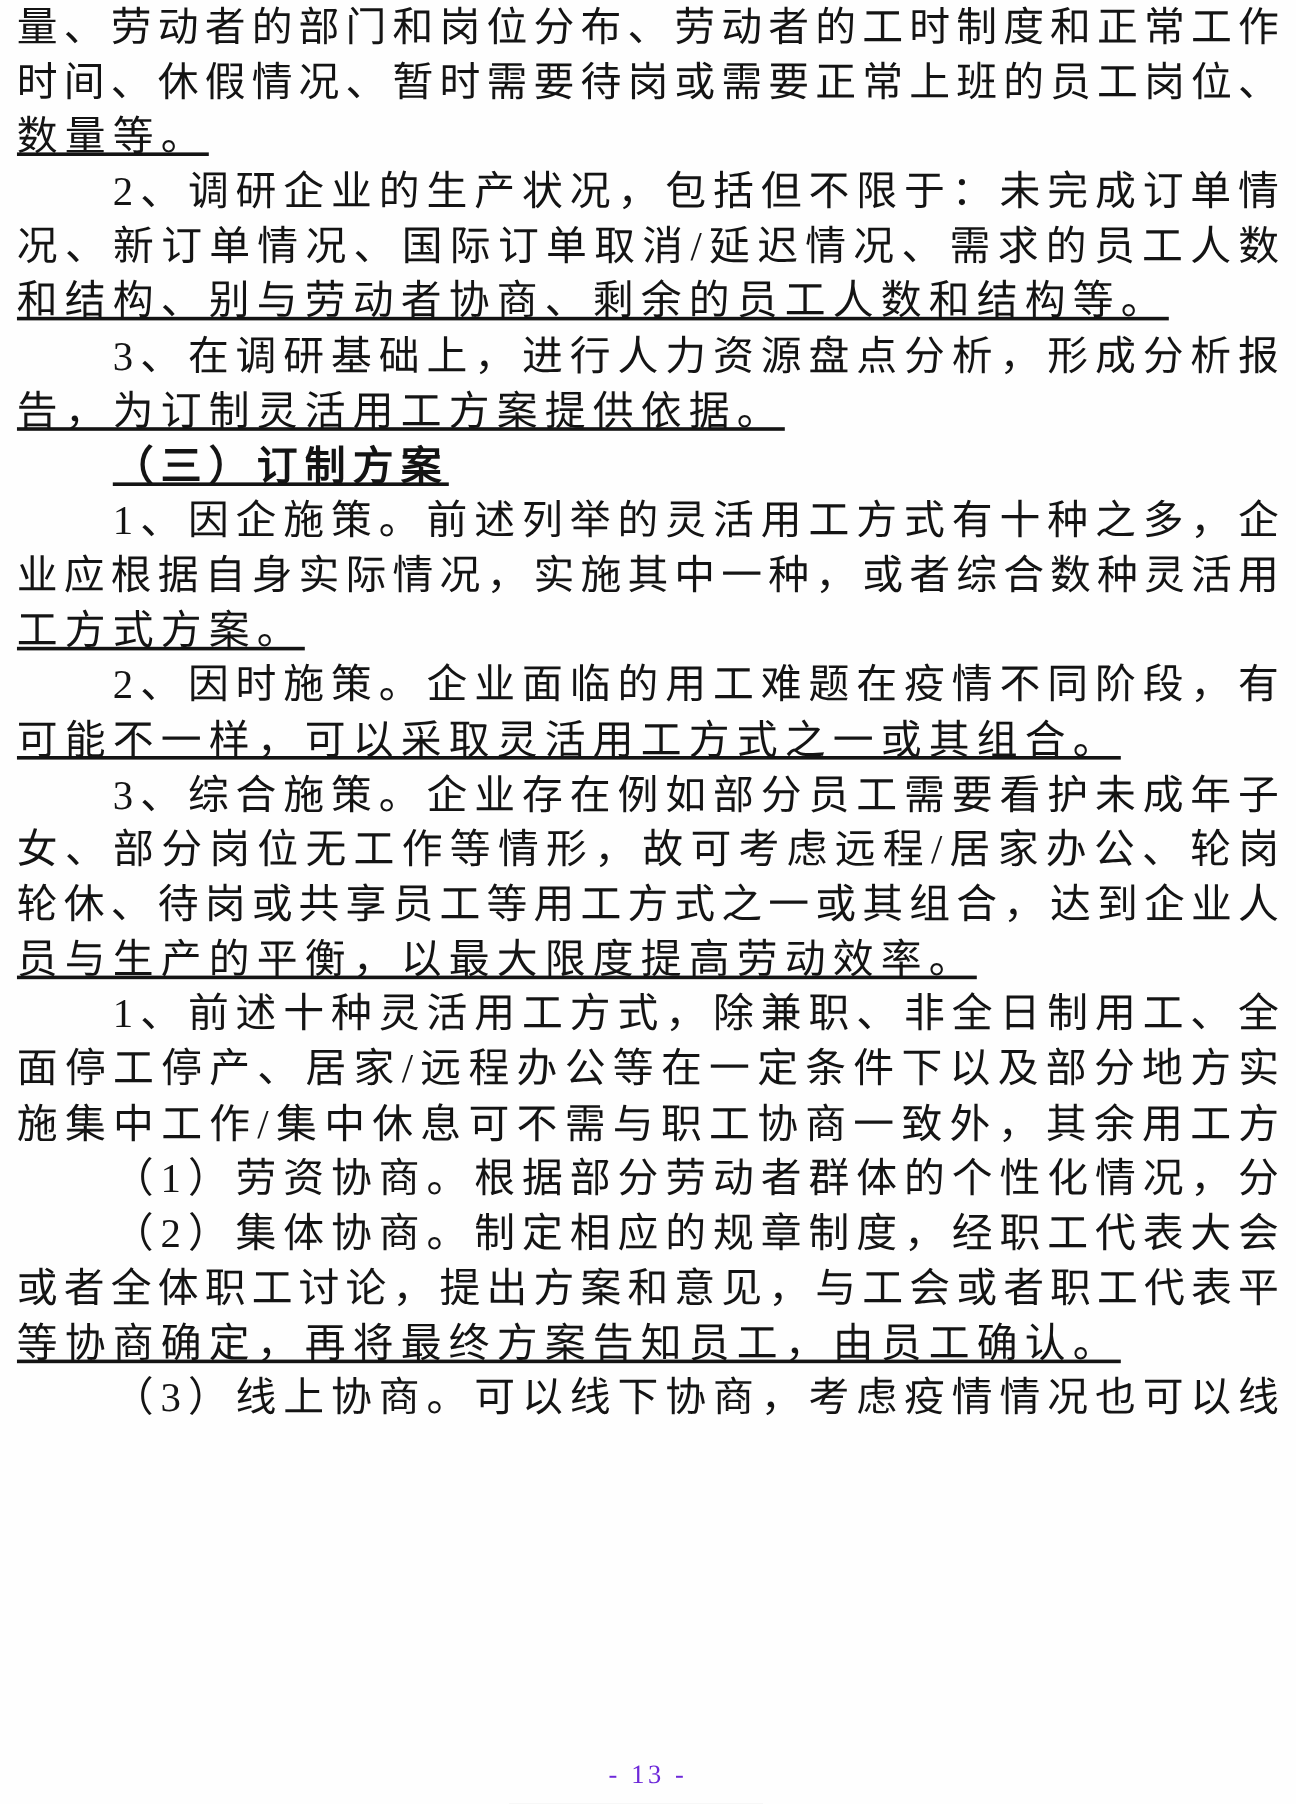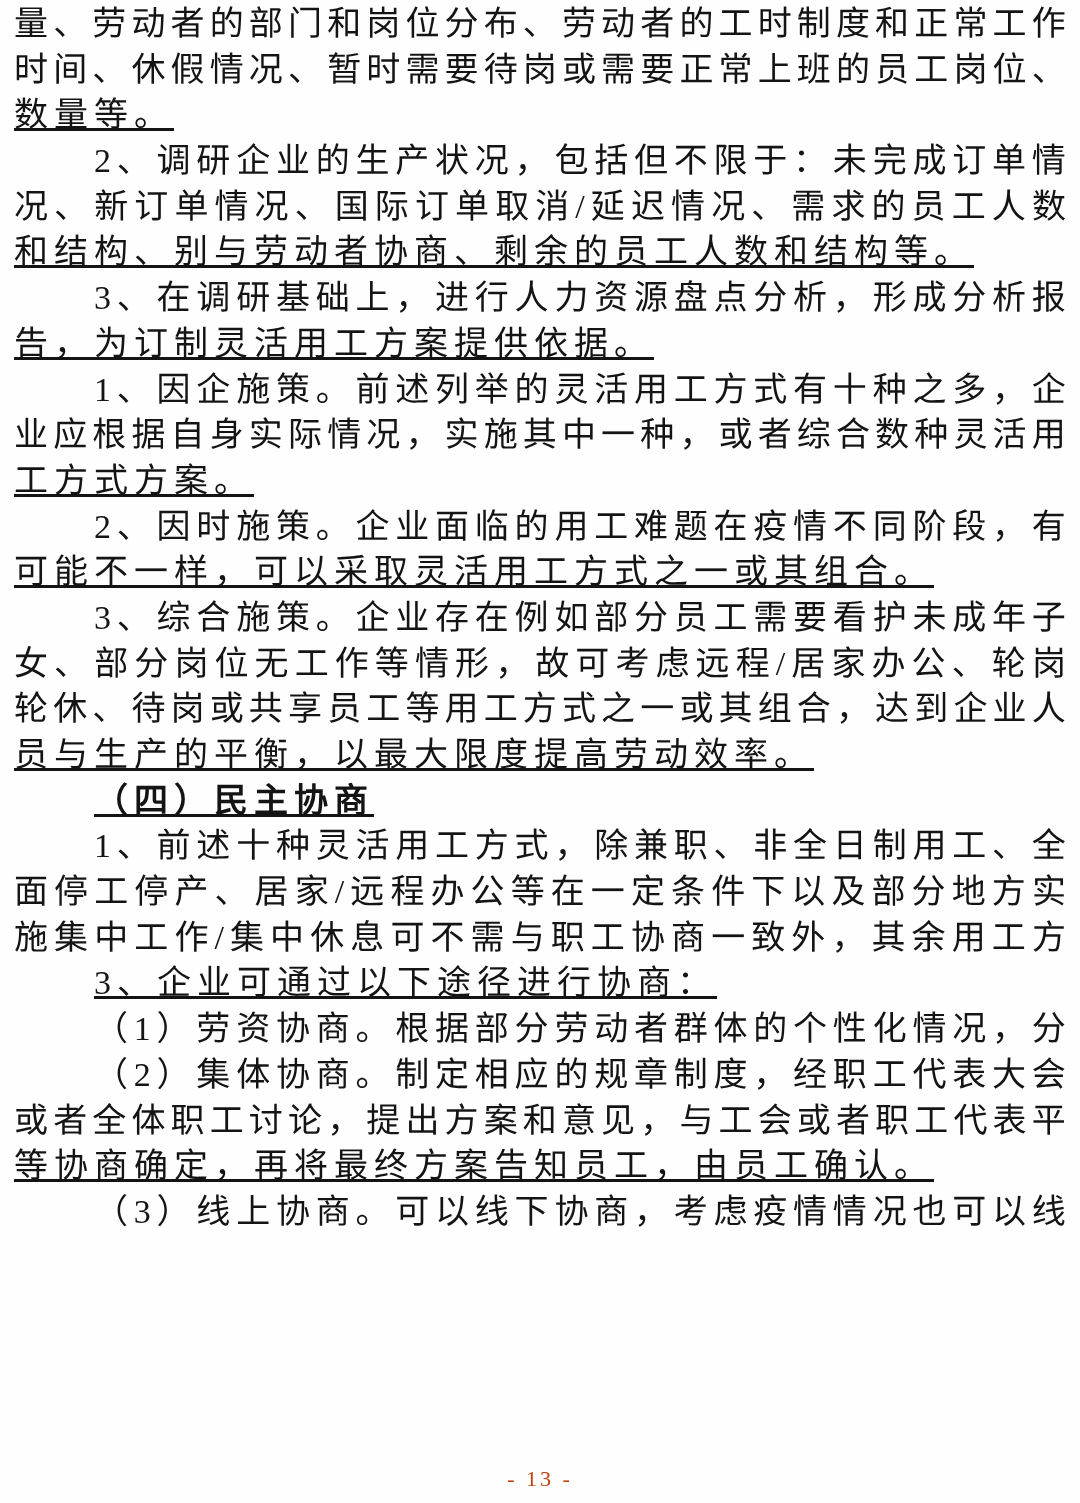--- a/index.html
+++ b/index.html
@@ -45,21 +45,21 @@
     font-family: "Liberation Sans", "DejaVu Sans", sans-serif;
   }
   .footer {
     position: absolute;
     left: 0;
     right: 0;
     top: 1466px;
     text-align: center;
     font-size: 22px;
     letter-spacing: 3px;
-    color: #c2410c;
+    color: #6d28d9;
   }
 </style>
 </head>
 <body>
 
 <div class="page">
   <div class="doc-body">
       <div class="line justify">
         <span>量</span>
         <span>、</span>
@@ -197,20 +197,21 @@
         <span>分</span>
         <span>析</span>
         <span>，</span>
         <span>形</span>
         <span>成</span>
         <span>分</span>
         <span>析</span>
         <span>报</span>
       </div>
       <div class="line left">告，为订制灵活用工方案提供依据。</div>
+      <div class="line left indent bold">（三）订制方案</div>
       <div class="line justify indent">
         <span>1</span>
         <span>、</span>
         <span>因</span>
         <span>企</span>
         <span>施</span>
         <span>策</span>
         <span>。</span>
         <span>前</span>
         <span>述</span>
@@ -368,21 +369,20 @@
         <span>组</span>
         <span>合</span>
         <span>，</span>
         <span>达</span>
         <span>到</span>
         <span>企</span>
         <span>业</span>
         <span>人</span>
       </div>
       <div class="line left">员与生产的平衡，以最大限度提高劳动效率。</div>
-      <div class="line left indent bold">（四）民主协商</div>
       <div class="line justify indent">
         <span>1</span>
         <span>、</span>
         <span>前</span>
         <span>述</span>
         <span>十</span>
         <span>种</span>
         <span>灵</span>
         <span>活</span>
         <span>用</span>
@@ -454,21 +454,20 @@
         <span>一</span>
         <span>致</span>
         <span>外</span>
         <span>，</span>
         <span>其</span>
         <span>余</span>
         <span>用</span>
         <span>工</span>
         <span>方</span>
       </div>
-      <div class="line left indent">3、企业可通过以下途径进行协商：</div>
       <div class="line justify indent">
         <span>（</span>
         <span>1</span>
         <span>）</span>
         <span>劳</span>
         <span>资</span>
         <span>协</span>
         <span>商</span>
         <span>。</span>
         <span>根</span>

